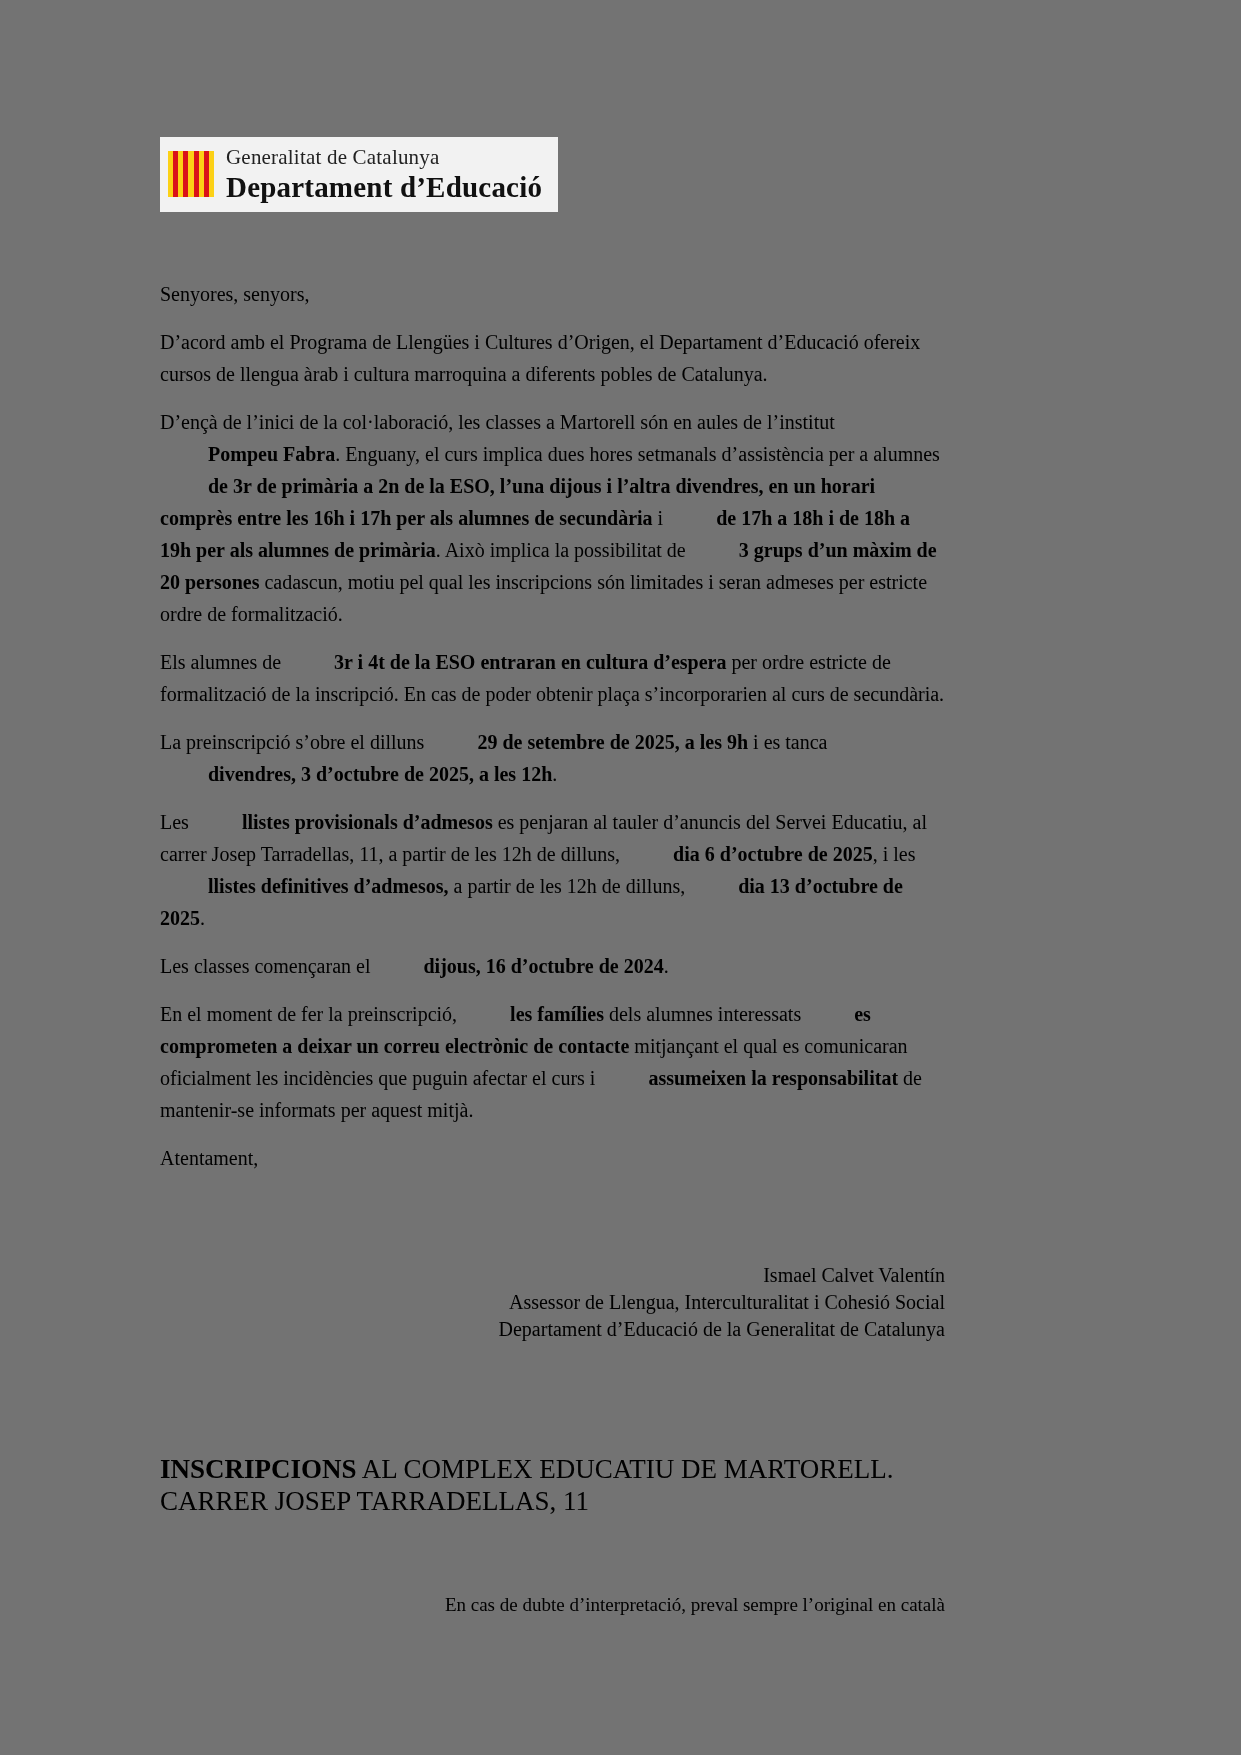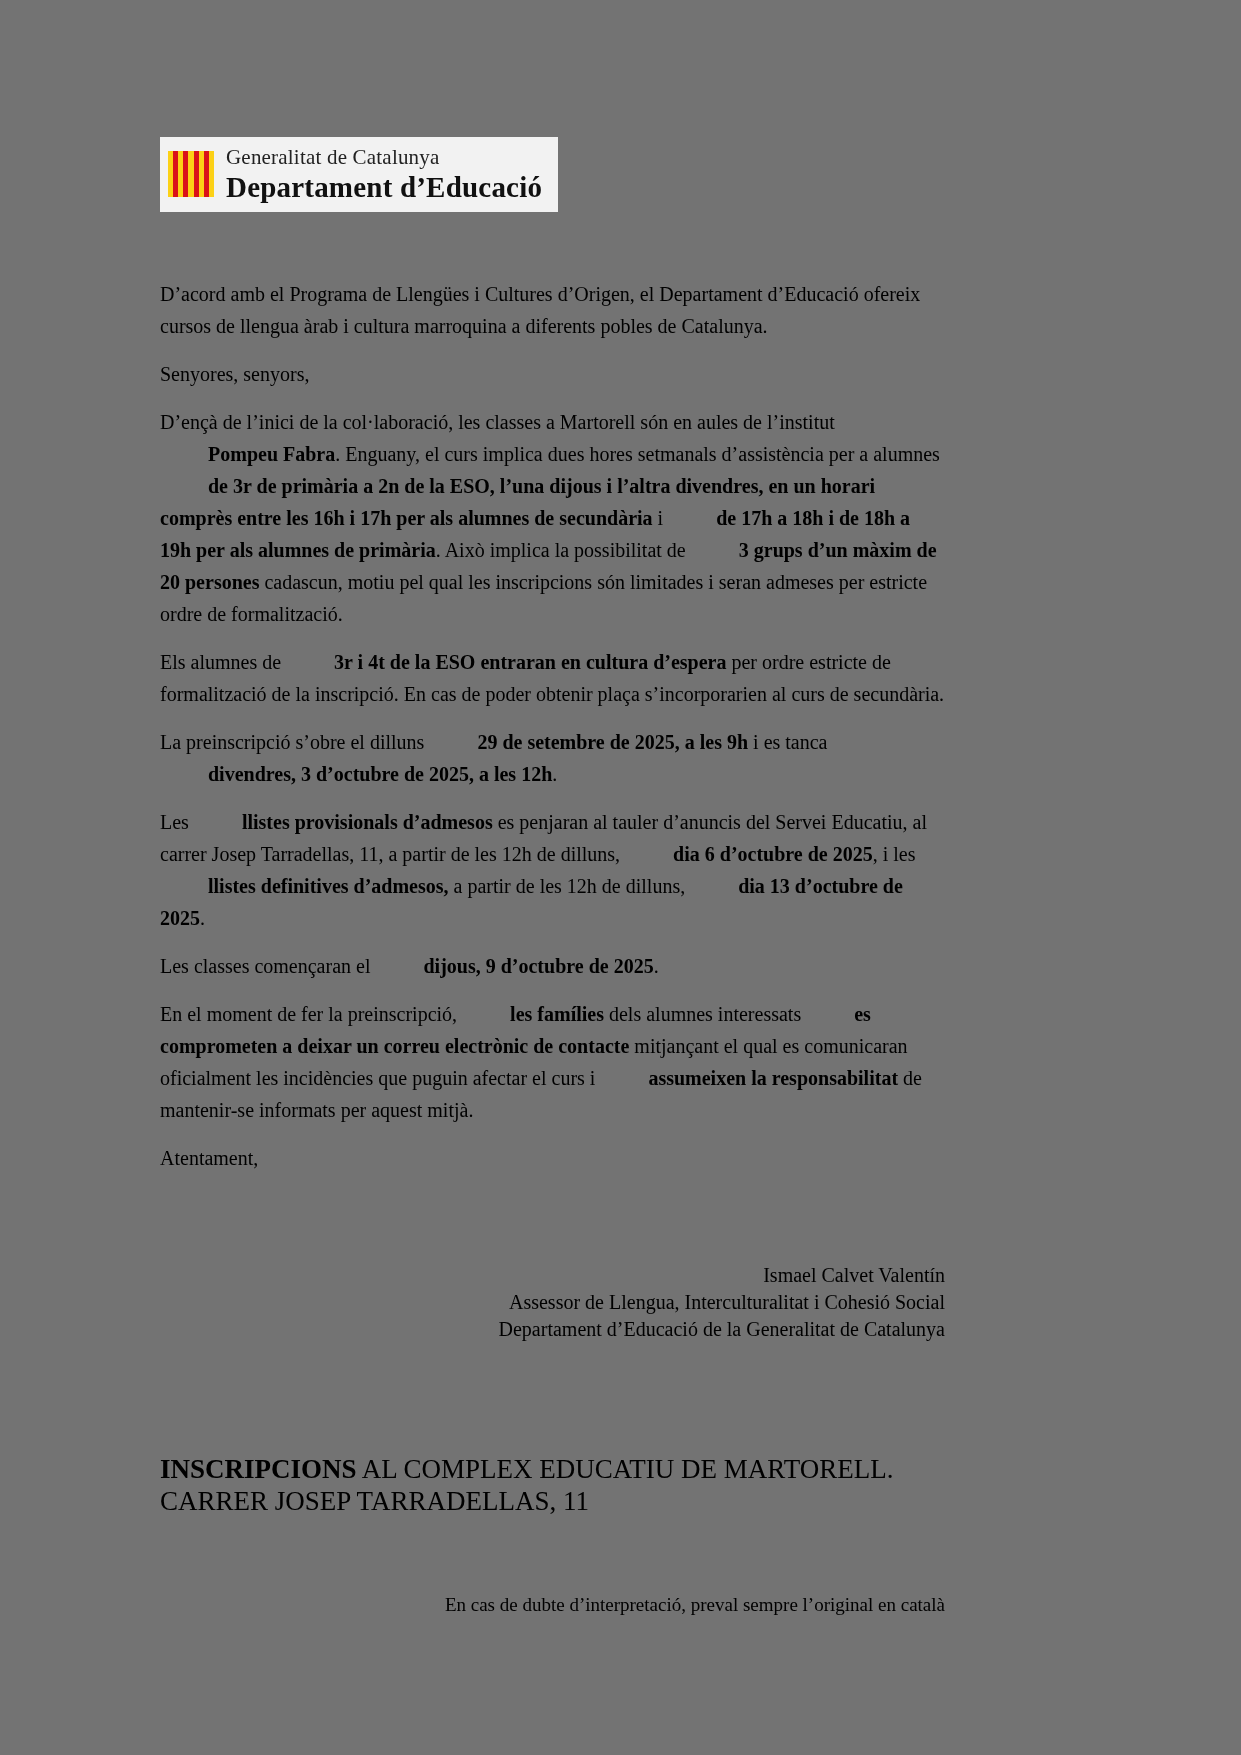--- a/index.html
+++ b/index.html
@@ -99,28 +99,28 @@
   <div class="logo-block">
     <div class="senyera"></div>
     <div class="logo-text">
       <span class="org-name">Generalitat de Catalunya</span>
       <span class="dept-name">Departament d’Educació</span>
     </div>
   </div>
 
   <div class="letter">
 
+    <p class="para salutation">Senyores, senyors,</p>
+
     <p class="para"><span>D’acord amb el Programa de Llengües i Cultures d’Origen,  el Departament d’Educació ofereix cursos de llengua àrab i cultura marroquina a diferents pobles de Catalunya.</span></p>
-
-    <p class="para salutation">Senyores, senyors,</p>
     <p class="para"><span>D’ençà de l’inici de la col·laboració, les classes a Martorell són en aules de l’institut </span><span class="b">Pompeu Fabra</span><span>. Enguany, el curs implica dues hores setmanals d’assistència per a alumnes </span><span class="b">de 3r de primària a 2n de la ESO, l’una dijous i l’altra divendres, en un horari comprès entre les 16h i 17h per als alumnes de secundària</span><span> i </span><span class="b">de 17h a 18h i de 18h a 19h per als alumnes de primària</span><span>. Això implica la possibilitat de </span><span class="b">3 grups d’un màxim de 20 persones</span><span> cadascun, motiu pel qual les inscripcions són limitades i seran admeses per estricte ordre  de formalització.</span></p>
     <p class="para"><span>Els alumnes de </span><span class="b">3r i 4t de la ESO entraran en cultura d’espera</span><span> per ordre estricte de formalització de la inscripció. En cas de poder obtenir plaça s’incorporarien al curs de secundària.</span></p>
     <p class="para"><span>La preinscripció s’obre el dilluns </span><span class="b">29 de setembre de 2025, a les 9h</span><span> i es tanca </span><span class="b">divendres, 3 d’octubre de 2025, a les 12h</span><span>.</span></p>
     <p class="para"><span>Les </span><span class="b">llistes provisionals d’admesos</span><span> es penjaran al tauler d’anuncis del Servei Educatiu, al carrer Josep Tarradellas, 11, a partir de les 12h de dilluns, </span><span class="b">dia 6 d’octubre de 2025</span><span>, i les </span><span class="b">llistes definitives d’admesos,</span><span> a partir de les 12h de dilluns, </span><span class="b">dia 13 d’octubre de 2025</span><span>.</span></p>
-    <p class="para"><span>Les classes començaran el </span><span class="b">dijous, 9 d’octubre de 2025</span><span>.</span></p>
+    <p class="para"><span>Les classes començaran el </span><span class="b">dijous, 16 d’octubre de 2024</span><span>.</span></p>
     <p class="para"><span>En el moment de fer la preinscripció, </span><span class="b">les famílies</span><span> dels alumnes interessats </span><span class="b">es comprometen a deixar un correu electrònic de contacte</span><span> mitjançant el qual es comunicaran oficialment les incidències que puguin afectar el curs i </span><span class="b">assumeixen la responsabilitat</span><span> de mantenir-se informats per aquest mitjà.</span></p>
 
     <p class="para closing">Atentament,</p>
 
     <div class="signature">
       <div>Ismael Calvet Valentín</div>
       <div>Assessor de Llengua, Interculturalitat i Cohesió Social</div>
       <div>Departament d’Educació de la Generalitat de Catalunya</div>
     </div>
 

